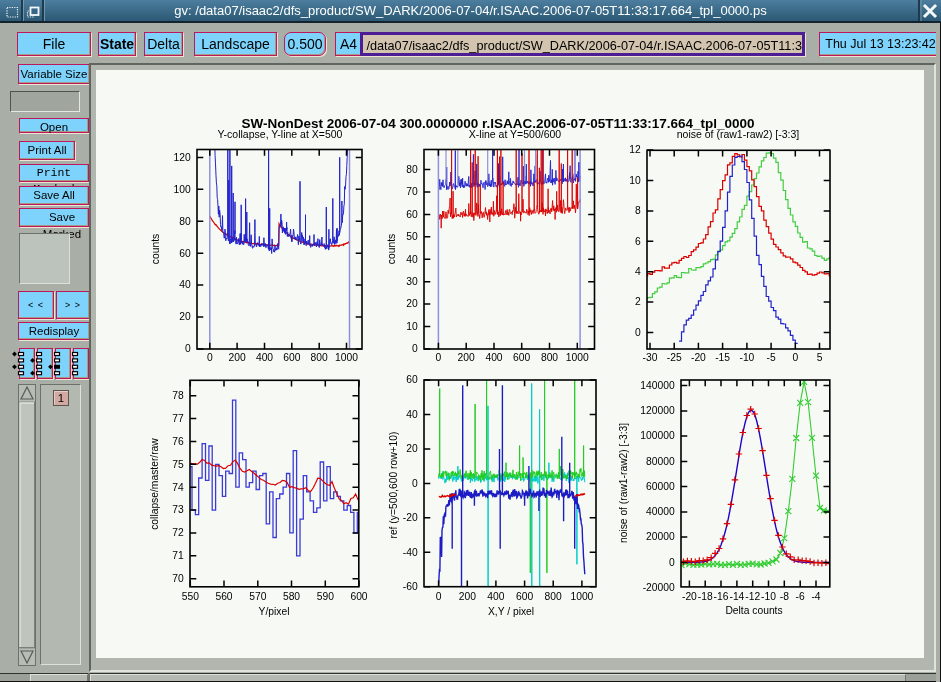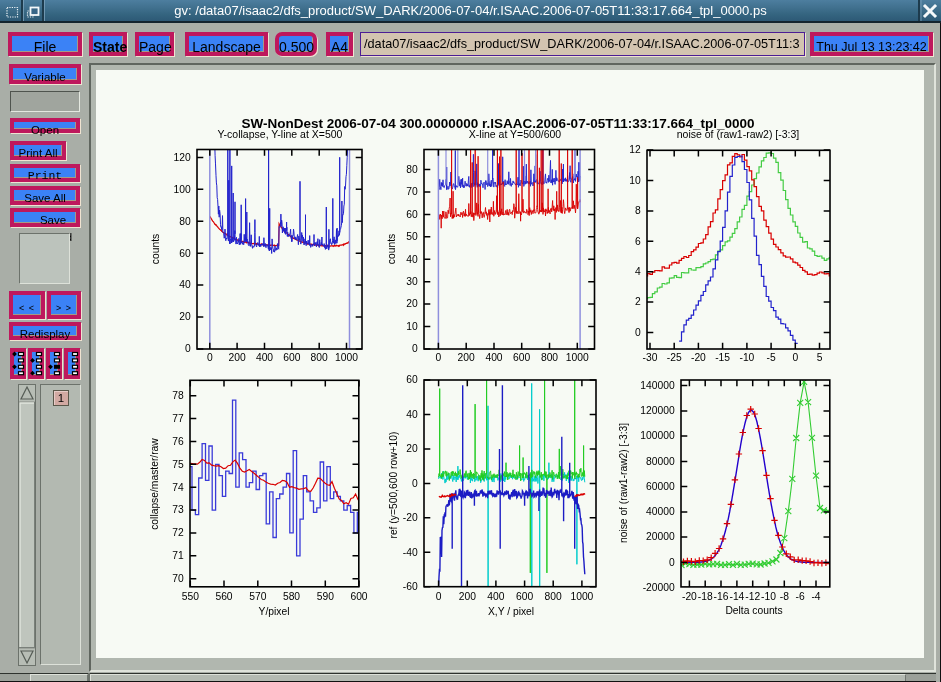--- a/index.html
+++ b/index.html
@@ -1,42 +1,42 @@
 <!DOCTYPE html>
 <html><head><meta charset="utf-8"><style>
 * { margin:0; padding:0; box-sizing:border-box; }
 body { width:941px; height:682px; position:relative; overflow:hidden;
   background:#a9aea7; font-family:"Liberation Sans", sans-serif; }
 .abs { position:absolute; }
-.btn { position:absolute; background:#3b82f6; border:4px solid #be185d;
+.btn { position:absolute; background:#7dd3fc; border:1px solid #be185d;
   box-shadow:1px 1px 0 #efe3d1, inset -1px -1px 0 #a69a86;
-  color:#000; text-align:center; }
-.sunk { position:absolute; background:#d3c4b0; border:1px solid #4c1d95;
-  box-shadow:1px 1px 0 #efe3d1; }
+  color:#000; text-align:center;margin-left:9px; }
+.sunk { position:absolute; background:#d3c4b0; border:3px solid #4c1d95;
+  box-shadow:1px 1px 0 #efe3d1;text-align:right; }
 </style></head><body>
 
 <div class="abs" style="left:0;top:0;width:941px;height:21px;background:linear-gradient(180deg,#4d7e9f 0%,#41718f 35%,#34647f 70%,#2d5976 100%);border-top:1px solid #68900a8;"></div>
 <div class="abs" style="left:0;top:21px;width:941px;height:2px;background:#13242e;"></div>
 <div class="abs" style="left:21px;top:0;width:2px;height:21px;background:#1d3b4d;"></div>
 <div class="abs" style="left:42px;top:0;width:2px;height:21px;background:#1d3b4d;"></div>
 <div class="abs" style="left:918px;top:0;width:2px;height:21px;background:#1d3b4d;"></div>
 <svg class="abs" style="left:0;top:0" width="941" height="22">
   <rect x="23" y="0" width="1" height="21" fill="#7da3bb" opacity="0.8"></rect>
   <rect x="44" y="0" width="1" height="21" fill="#7da3bb" opacity="0.8"></rect>
   <rect x="920.5" y="0" width="1" height="21" fill="#7da3bb" opacity="0.8"></rect>
   <rect x="7" y="7.5" width="10.5" height="9.5" fill="none" stroke="#eef4f7" stroke-width="1.2" stroke-dasharray="1.2,1.2"></rect>
   <rect x="27.5" y="11" width="6" height="6" fill="none" stroke="#eef4f7" stroke-width="1.2" stroke-dasharray="1.2,1.2"></rect>
   <rect x="30.5" y="7.5" width="8" height="7.5" fill="#386687" stroke="#f4f8fa" stroke-width="1.8"></rect>
   <path d="M925 6 L935 16 M935 6 L925 16" stroke="#f4f8fa" stroke-width="3" stroke-linecap="square"></path>
 </svg>
 <div class="abs" style="left:0;top:3px;width:941px;height:16px;text-align:center;color:#fff;font-size:13px;font-weight:normal;letter-spacing:0px;">gv: /data07/isaac2/dfs_product/SW_DARK/2006-07-04/r.ISAAC.2006-07-05T11:33:17.664_tpl_0000.ps</div>
 
 <div class="btn" style="left:8px;top:32px;width:74px;height:24px;font-size:14px;line-height:22px;">File</div>
 <div class="btn" style="left:89px;top:32px;width:38px;height:24px;font-size:14px;line-height:22px;font-weight:bold;">State</div>
-<div class="btn" style="left:135px;top:32px;width:39px;height:24px;font-size:14px;line-height:22px;">Page</div>
+<div class="btn" style="left:135px;top:32px;width:39px;height:24px;font-size:14px;line-height:22px;">Delta</div>
 <div class="btn" style="left:185px;top:32px;width:83px;height:24px;font-size:14px;line-height:22px;">Landscape</div>
 <div class="btn" style="left:275px;top:32px;width:42px;height:24px;font-size:14px;line-height:22px;border-radius:7px;">0.500</div>
 <div class="btn" style="left:326px;top:32px;width:27px;height:24px;font-size:14px;line-height:22px;">A4</div>
 <div class="sunk" style="left:360px;top:32px;width:445px;height:24px;font-size:12.7px;line-height:22px;white-space:nowrap;overflow:hidden;padding-left:3px;">/data07/isaac2/dfs_product/SW_DARK/2006-07-04/r.ISAAC.2006-07-05T11:3</div>
 <div class="btn" style="left:810px;top:32px;width:123px;height:24px;font-size:12.5px;line-height:22px;">Thu Jul 13 13:23:42</div>
 
 <div class="btn" style="left:9px;top:64px;width:72px;height:20px;font-size:11.5px;line-height:18px;">Variable Size</div>
 <div class="abs" style="left:10px;top:91px;width:70px;height:21px;background:#a0a59e;border-top:1px solid #4f544e;border-left:1px solid #4f544e;border-bottom:1px solid #e4e8e0;border-right:1px solid #e4e8e0;"></div>
 <div class="btn" style="left:10px;top:118px;width:70px;height:15px;font-size:11.5px;line-height:17px;">Open</div>
 <div class="btn" style="left:10px;top:141px;width:56px;height:19px;font-size:11.5px;line-height:17px;">Print All</div>

